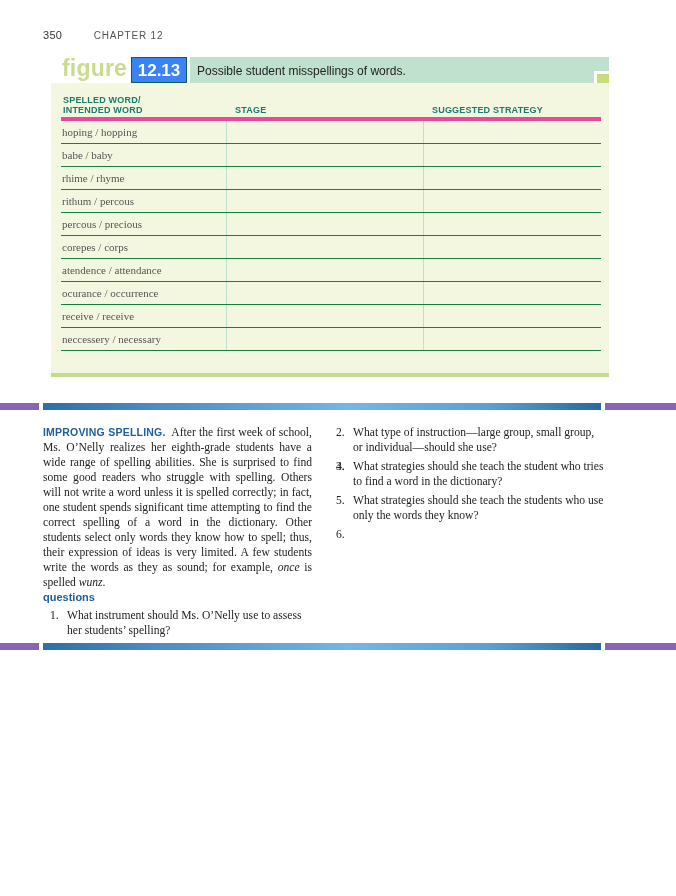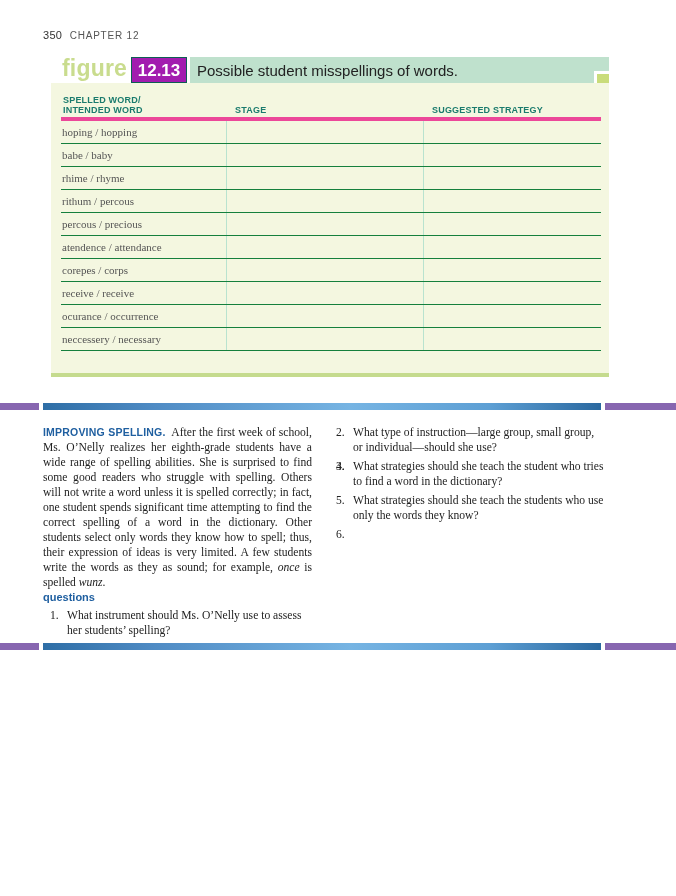--- a/index.html
+++ b/index.html
@@ -1,27 +1,27 @@
 <!DOCTYPE html>
 <html><head>
 <meta charset="utf-8">
 <style>
   html, body { margin: 0; padding: 0; background: #ffffff; }
   body { width: 676px; height: 896px; position: relative; overflow: hidden; font-family: "Liberation Serif", serif; color: #2b2b2b; }
 
   .running-head { position: absolute; left: 43px; top: 29px; font-family: "Liberation Sans", sans-serif; font-size: 11px; color: #333; letter-spacing: 0.3px; }
-  .running-head .page-num { margin-right: 4px; }
+  .running-head .page-num { margin-right: 28px; }
   .running-head .chapter { font-size: 10px; letter-spacing: 0.8px; color: #555; }
 
   
   .figure { position: absolute; left: 43px; top: 57px; width: 558px; padding-left: 8px; }
   .fig-header { position: relative; height: 26px; }
   .fig-word { position: absolute; left: 11px; top: -2px; font-family: "Liberation Sans", sans-serif; font-weight: bold; font-size: 23px; color: #c9dc8e; letter-spacing: 0.2px; }
-  .fig-num { position: absolute; left: 80px; top: 0; width: 56px; height: 26px; background: #a21caf; color: #fff; font-family: "Liberation Sans", sans-serif; font-weight: bold; font-size: 17px; line-height: 26px; text-align: center; border: 1px solid #0e5e52; box-sizing: border-box; }
-  .fig-caption { position: absolute; left: 139px; top: 0; width: 419px; height: 26px; background: #bfe1cd; font-family: "Liberation Sans", sans-serif; font-size: 15px; line-height: 28px; padding-left: 7px; box-sizing: border-box; color: #222; }
+  .fig-num { position: absolute; left: 80px; top: 0; width: 56px; height: 26px; background: #3b82f6; color: #fff; font-family: "Liberation Sans", sans-serif; font-weight: bold; font-size: 17px; line-height: 26px; text-align: center; border: 1px solid #0e5e52; box-sizing: border-box; }
+  .fig-caption { position: absolute; left: 139px; top: 0; width: 419px; height: 26px; background: #bfe1cd; font-family: "Liberation Sans", sans-serif; font-size: 12px; line-height: 28px; padding-left: 7px; box-sizing: border-box; color: #222; }
   .fig-corner { position: absolute; right: 0; top: 14px; width: 12px; height: 12px; background: #c9dc7a; border-left: 3px solid #fff; border-top: 3px solid #fff; }
 
   .fig-body { background: #f4f7e0; padding: 10px 7px 14px 10px; height: 266px; position: relative; }
   table { border-collapse: collapse; width: 540px; }
   th { font-family: "Liberation Sans", sans-serif; font-weight: bold; font-size: 9px; color: #1a7b6d; text-align: left; vertical-align: bottom; padding: 2px 0 2px 2px; letter-spacing: 0.2px; line-height: 10px; border-bottom: 4px solid #ec4899; }
   th.c1 { width: 163px; }
   th.c2 { width: 188px; padding-left: 9px; }
   th.c3 { padding-left: 9px; }
   td { height: 22px; border-bottom: 1px solid #15803d; font-size: 11px; padding: 0 0 0 1px; color: #555; }
   td.mid { border-left: 1px solid #b9e3cf; }
@@ -92,36 +92,36 @@
             <td>rithum / percous</td>
             <td class="mid"></td>
             <td class="mid"></td>
           </tr>
           <tr>
             <td>percous / precious</td>
             <td class="mid"></td>
             <td class="mid"></td>
           </tr>
           <tr>
+            <td>corepes / corps</td>
+            <td class="mid"></td>
+            <td class="mid"></td>
+          </tr>
+          <tr>
             <td>atendence / attendance</td>
             <td class="mid"></td>
             <td class="mid"></td>
           </tr>
           <tr>
-            <td>corepes / corps</td>
+            <td>ocurance / occurrence</td>
             <td class="mid"></td>
             <td class="mid"></td>
           </tr>
           <tr>
             <td>receive / receive</td>
-            <td class="mid"></td>
-            <td class="mid"></td>
-          </tr>
-          <tr>
-            <td>ocurance / occurrence</td>
             <td class="mid"></td>
             <td class="mid"></td>
           </tr>
           <tr>
             <td>neccessery / necessary</td>
             <td class="mid"></td>
             <td class="mid"></td>
           </tr>
         </tbody>
     </table>

